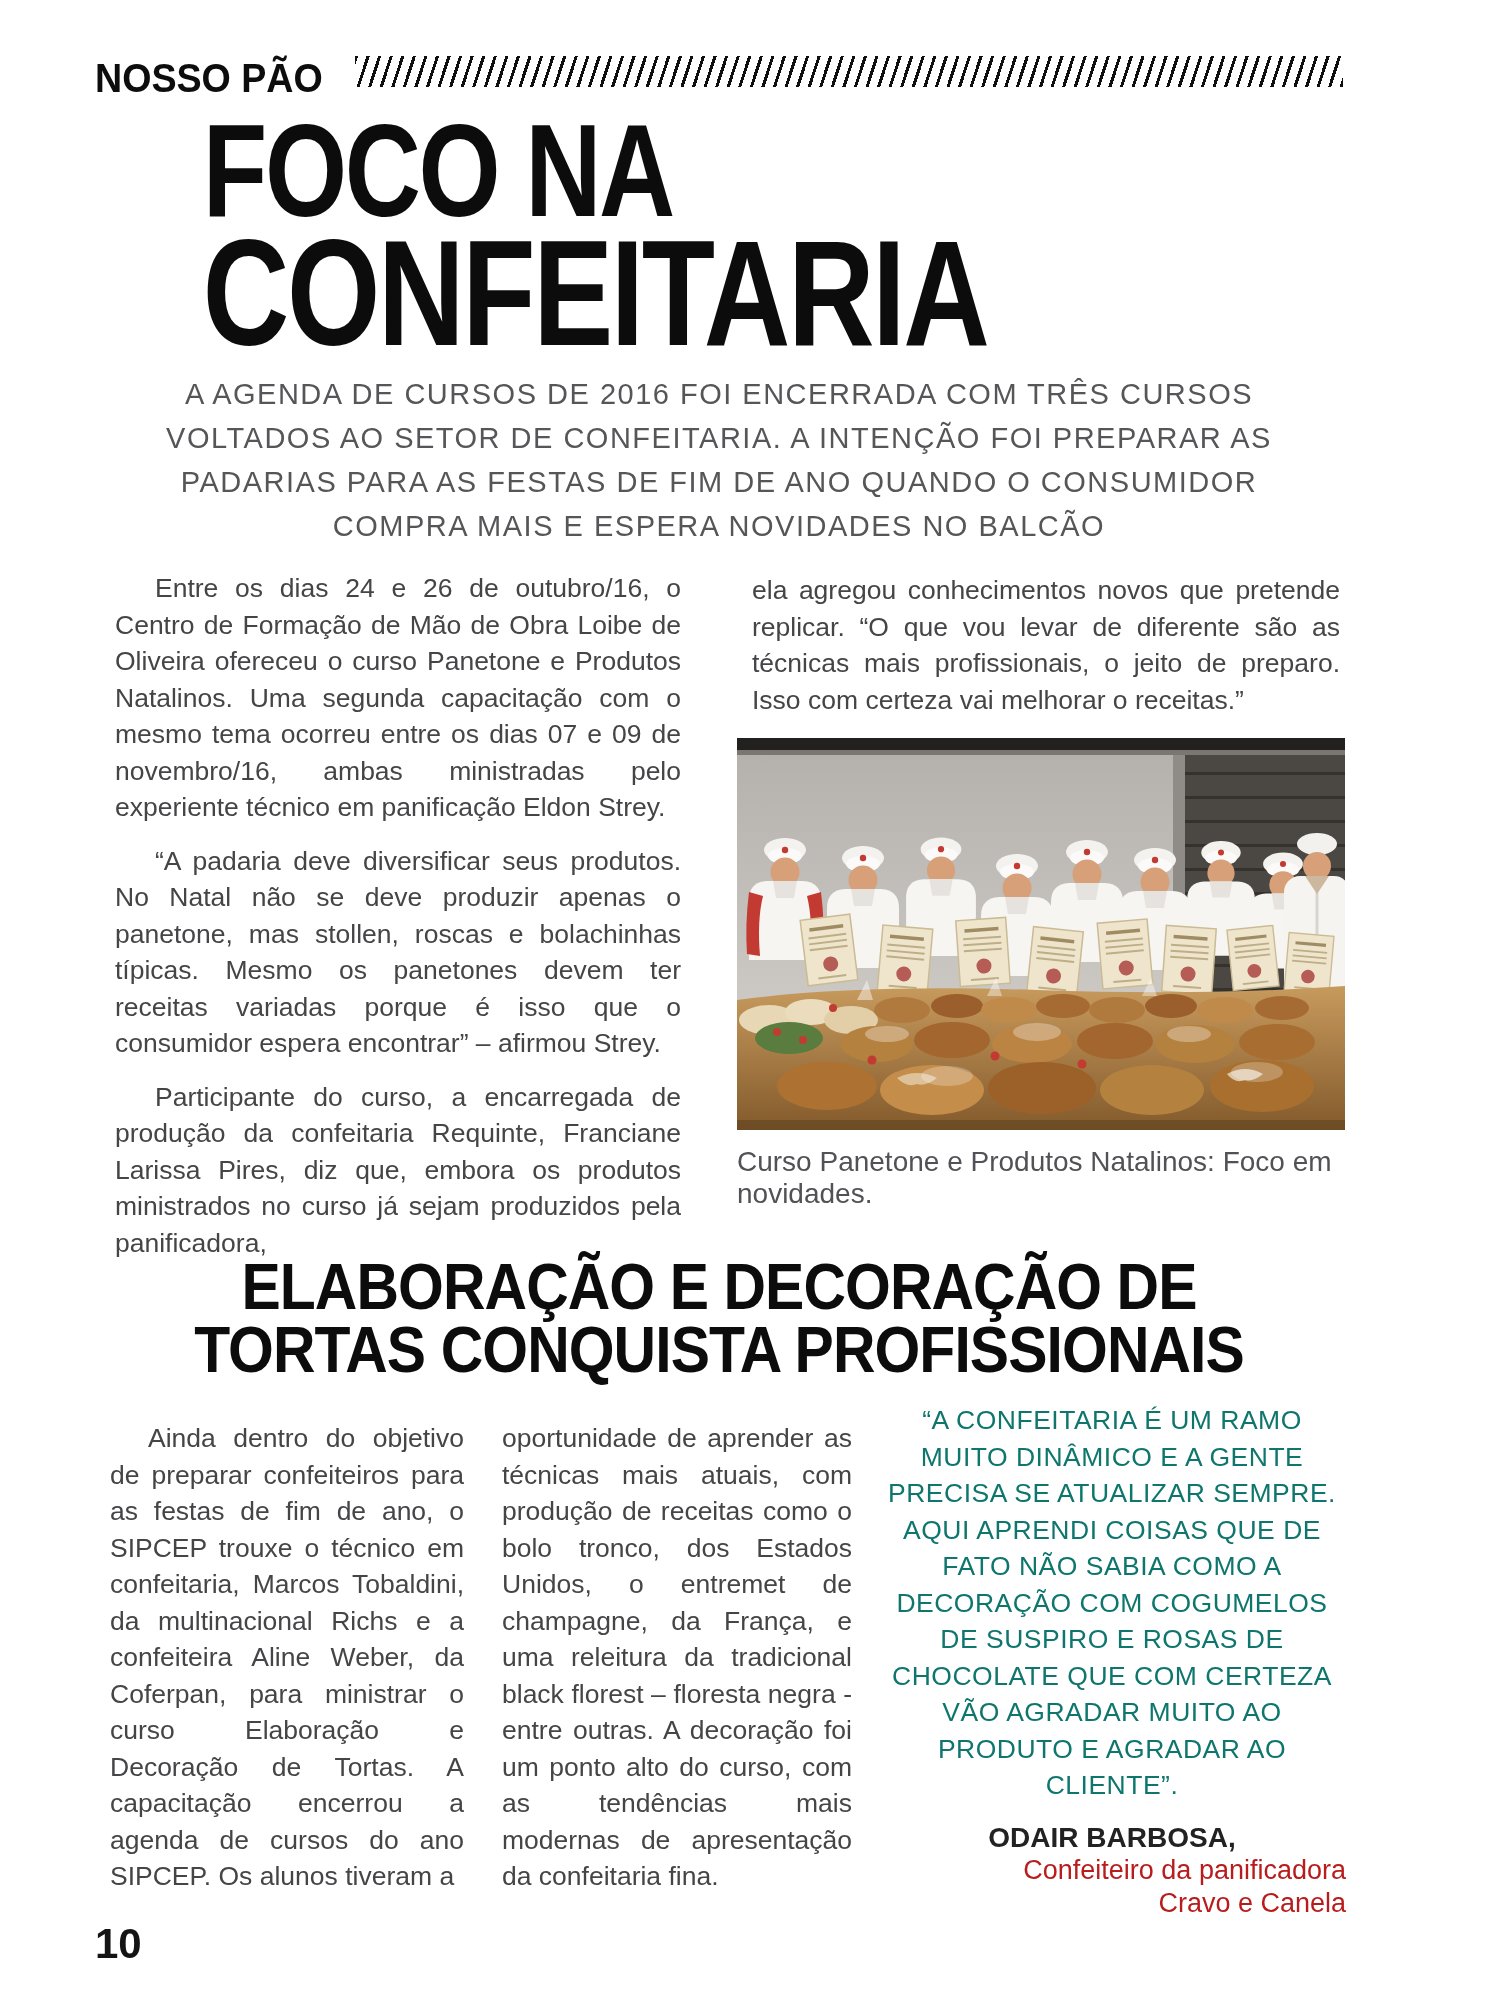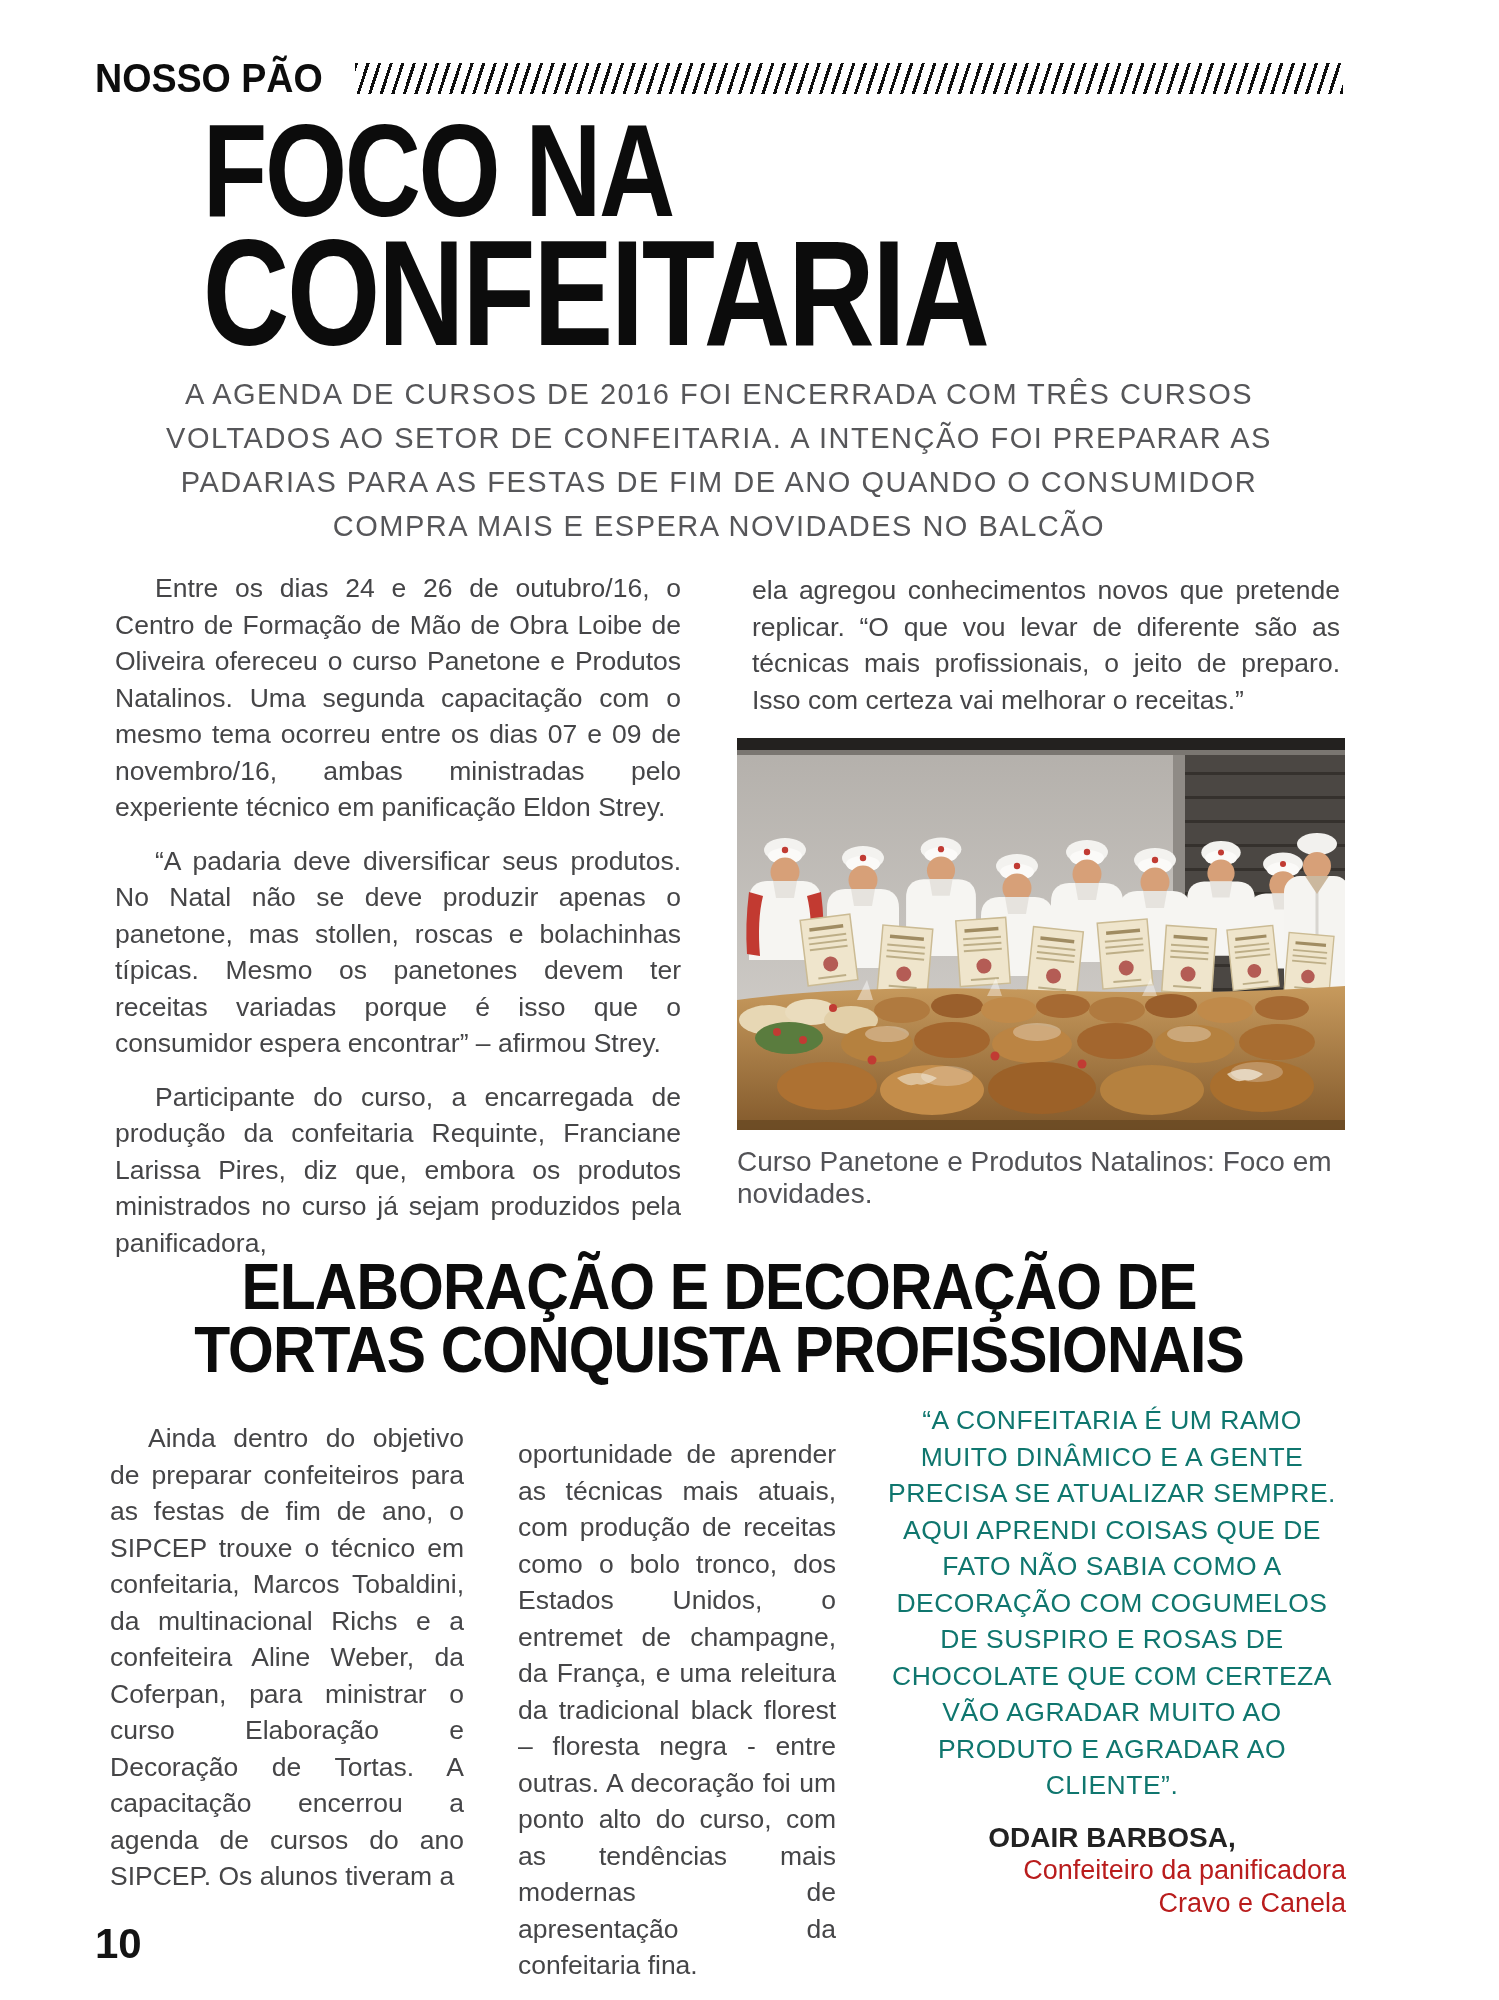--- a/index.html
+++ b/index.html
@@ -1,21 +1,21 @@
 <!DOCTYPE html>
 <html lang="pt"><head>
 <meta charset="utf-8">
 <style>
   html,body{margin:0;padding:0;background:#9a9a9a;}
   .page{
     position:relative;width:1499px;height:2000px;background:#ffffff;
     font-family:"Liberation Sans",sans-serif;overflow:hidden;margin:0 auto;
   }
   
-  .kicker-row{position:absolute;left:95px;top:56px;width:1248px;display:flex;align-items:center;}
+  .kicker-row{position:absolute;left:95px;top:56px;width:1248px;display:flex;align-items:flex-start;}
   .kicker{font-size:40px;font-weight:bold;color:#0d0d0d;white-space:nowrap;
           transform:scaleX(.94);transform-origin:left center;letter-spacing:0;}
   .slashes{flex:1;height:31px;margin-left:18px;
            background:repeating-linear-gradient(108deg,#0f0f0f 0 3px,transparent 3px 11px);}
   
   .title{position:absolute;left:78px;top:112px;width:1248px;text-align:left;
          font-weight:bold;color:#0c0c0c;}
   .title .t1{font-size:132px;line-height:118px;letter-spacing:-3px;transform:scaleX(.80);}
   .title .t2{font-size:150px;line-height:126px;letter-spacing:-3px;transform:scaleX(.80);}
   
@@ -33,21 +33,21 @@
   .caption{position:absolute;left:737px;top:1146px;width:608px;
            font-size:28px;color:#525256;}
   
   .h2block{position:absolute;left:95px;top:1256px;width:1248px;text-align:center;
            font-weight:bold;color:#0c0c0c;}
   .h2block div{font-size:64px;line-height:63px;letter-spacing:-1px;transform:scaleX(.92);}
   
   .bcol1{position:absolute;left:110px;top:1420px;width:354px;}
   .bcol1 p{margin:0;text-indent:38px;}
   .bcol2{position:absolute;left:502px;top:1420px;width:350px;}
-  .bcol2 p{margin:16px;}
+  .bcol2 p{margin:0;}
   .quotecol{position:absolute;left:878px;top:1402px;width:468px;text-align:center;}
   .quote{font-size:26.5px;line-height:36.5px;letter-spacing:.5px;color:#0f766e;margin:0;}
   .qauthor{margin-top:18px;font-size:28px;font-weight:bold;color:#222;}
   .qrole{font-size:27px;line-height:33px;color:#b91c1c;text-align:right;}
   
   .pageno{position:absolute;left:95px;top:1920px;font-size:42px;font-weight:bold;color:#141414;}
 </style>
 </head>
 <body>
 

